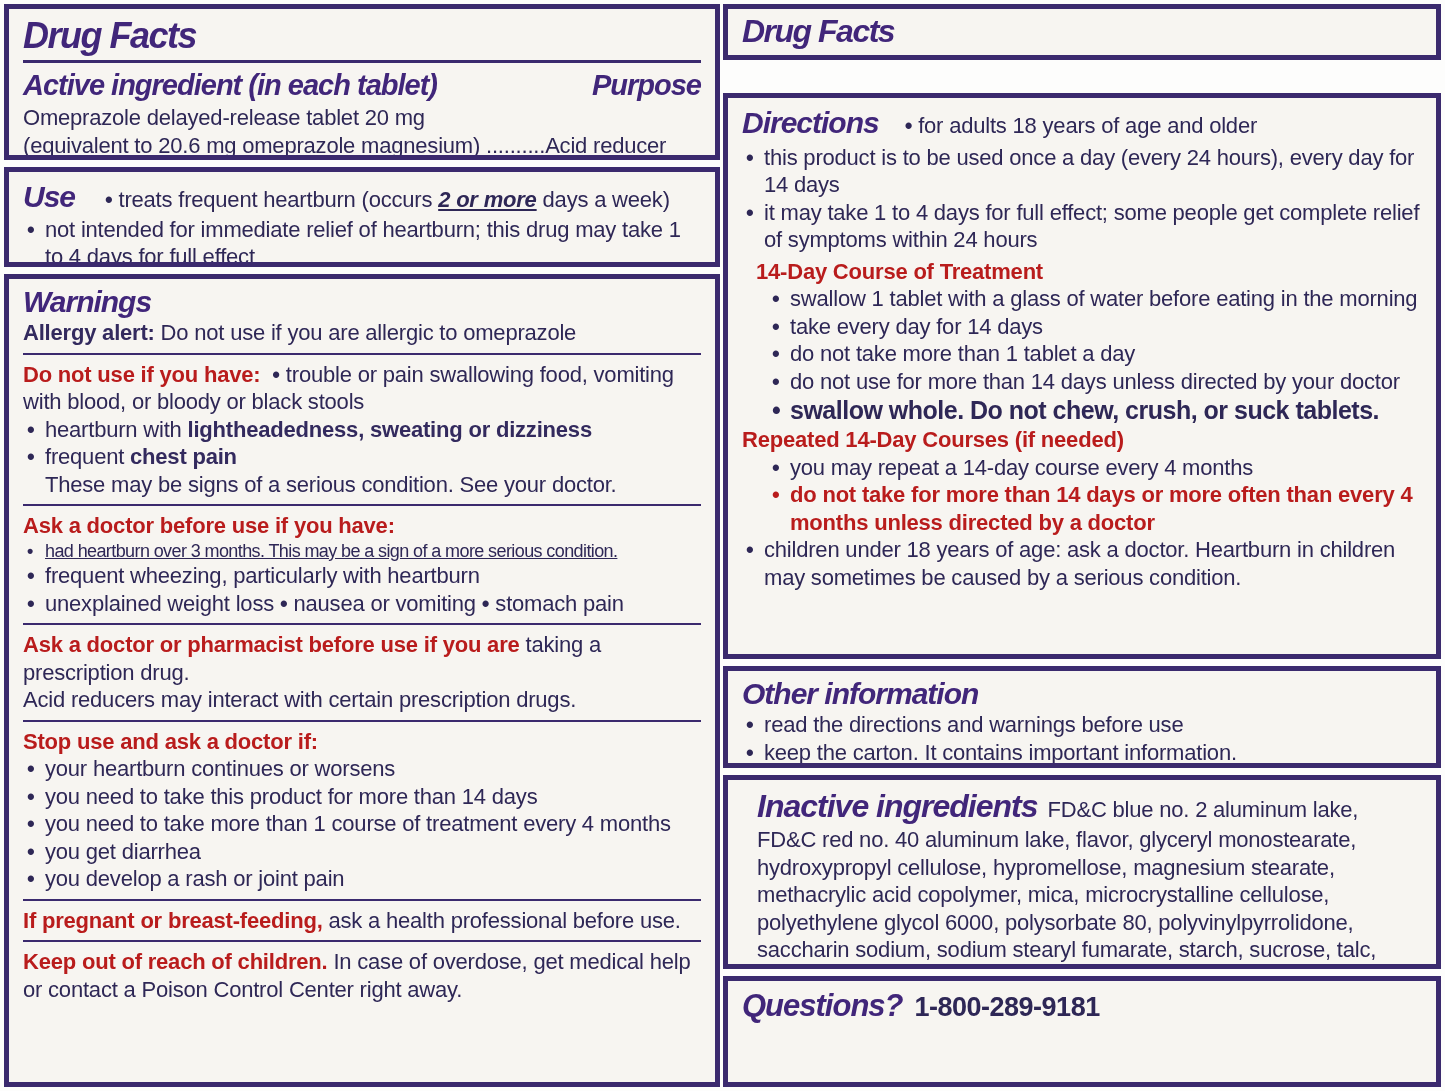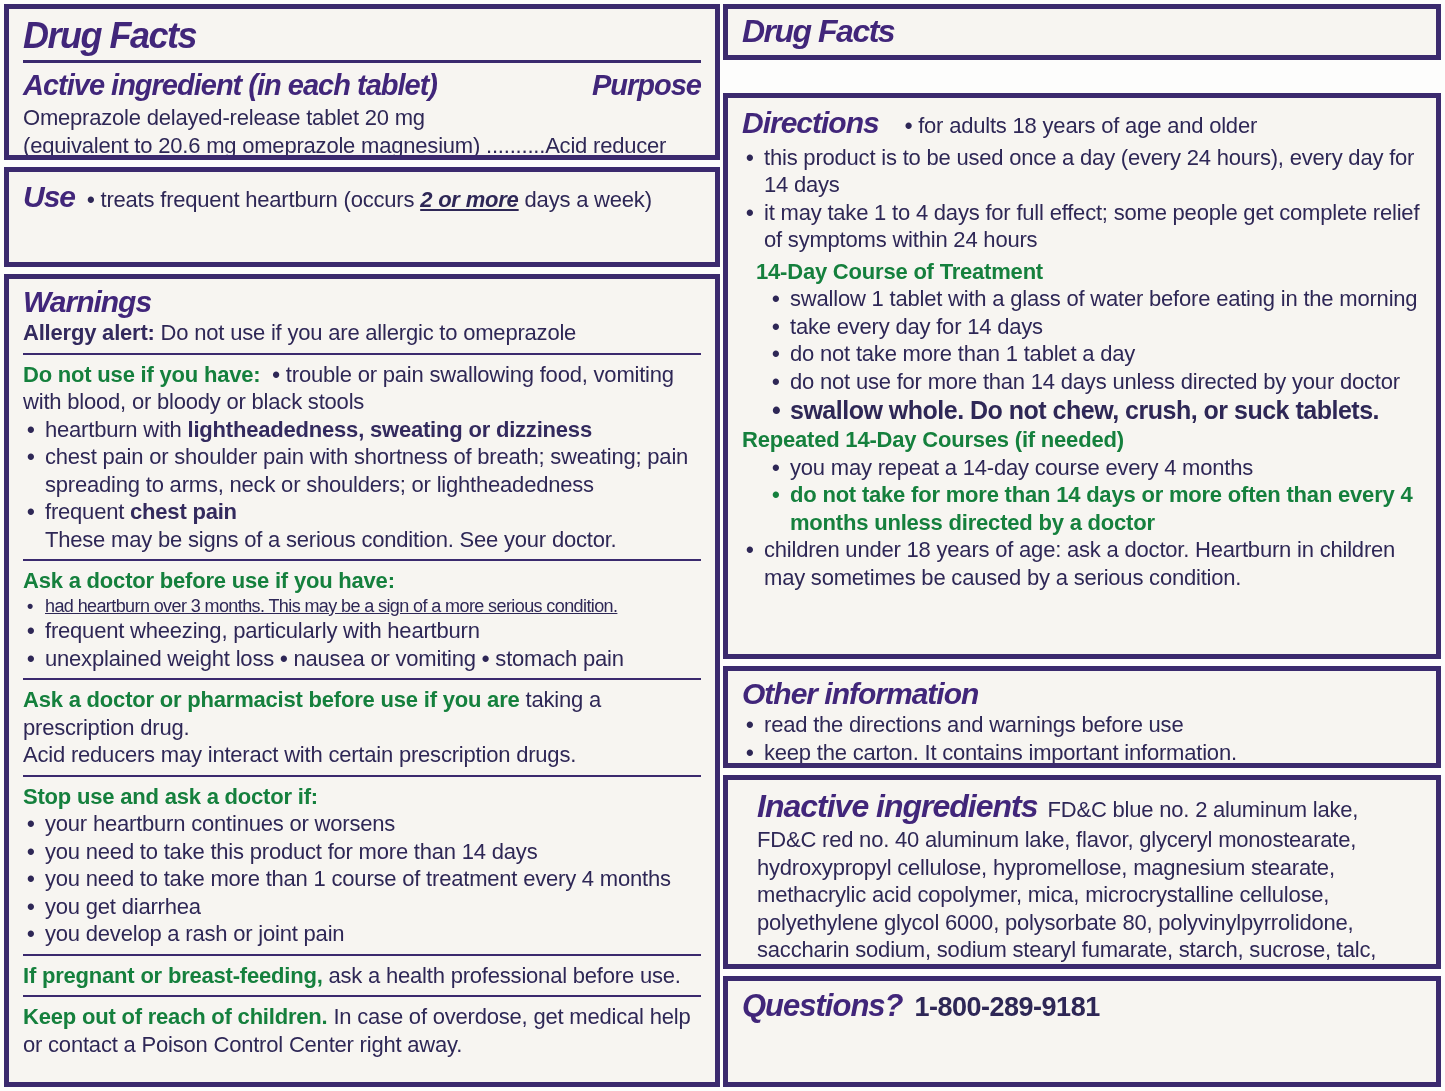--- a/index.html
+++ b/index.html
@@ -34,29 +34,29 @@
     line-height:1.15;
   }
   .h2{
     font-size:30px;font-weight:bold;font-style:italic;
     color:var(--head);letter-spacing:-1px;
   }
   .rule{border:none;border-top:3px solid var(--purple);margin:4px 0 6px 0;}
   .divider{border:none;border-top:2.5px solid var(--purple);margin:6px 0 6px 0;}
   p, li{font-size:22px;line-height:1.25;}
   b{color:#332a5e;}
-  .sub{font-weight:bold;color:#15803d;}
+  .sub{font-weight:bold;color:#b91c1c;}
   ul{list-style:none;}
   .bullet{position:relative;padding-left:22px;}
   .bullet::before{content:"•";position:absolute;left:4px;top:0;font-weight:bold;}
   .bullet-indent{margin-left:26px;}
   .inline-bullet{font-weight:bold;padding:0 6px;}
   .note-indent{padding-left:22px;}
   .ai-row{display:flex;justify-content:space-between;align-items:baseline;}
-  .use-row .h2{text-align:right;}
+  .use-row .h2{margin-right:18px;text-align:right;}
   .em-underline{font-weight:bold;font-style:italic;text-decoration:underline;}
   .big-bold{font-size:25px;font-weight:bold;letter-spacing:-0.5px;}
   .condensed{font-size:18px;letter-spacing:-0.6px;text-decoration:underline;}
   .phone{font-size:27px;font-weight:bold;letter-spacing:-0.5px;margin-left:12px;}
   .inactive-text{display:inline;}
   .inactive-head{margin-right:10px;font-size:32px;}
   .mt2{margin-top:2px;}
   .mt4{margin-top:4px;}
 </style>
 </head>
@@ -75,32 +75,32 @@
       </div>
       <p class="mt2">Omeprazole delayed-release tablet 20 mg</p>
       <p>(equivalent to 20.6 mg omeprazole magnesium) ..........Acid reducer</p>
     </div>
 
     <div class="box" style="height:100px;">
       <p class="use-row">
         <span class="h2">Use</span>
         <span class="inline-bullet">•</span><span>treats frequent heartburn (occurs </span><span class="em-underline">2 or more</span><span> days a week)</span>
       </p>
+      <p class="bullet">not intended for immediate relief of heartburn; this drug may take 1 to 4 days for full effect</p>
     </div>
 
     <div class="box" style="flex:1;">
       <div class="h2" style="font-size:30px;">Warnings</div>
       <p><b>Allergy alert:</b><span> Do not use if you are allergic to omeprazole</span></p>
       <hr class="divider">
 
       <p><span class="sub">Do not use if you have:</span>
         <span class="inline-bullet">•</span><span>trouble or pain swallowing food, vomiting with blood, or bloody or black stools</span></p>
       <ul>
         <li class="bullet"><span>heartburn with </span><b>lightheadedness, sweating or dizziness</b></li>
-        <li class="bullet">chest pain or shoulder pain with shortness of breath; sweating; pain spreading to arms, neck or shoulders; or lightheadedness</li>
         <li class="bullet"><span>frequent </span><b>chest pain</b></li>
       </ul>
       <p class="note-indent">These may be signs of a serious condition. See your doctor.</p>
       <hr class="divider">
 
       <p class="sub">Ask a doctor before use if you have:</p>
       <ul>
         <li class="bullet condensed">had heartburn over 3 months. This may be a sign of a more serious condition.</li>
         <li class="bullet">frequent wheezing, particularly with heartburn</li>
         <li class="bullet"><span>unexplained weight loss</span><span class="inline-bullet">•</span><span>nausea or vomiting</span><span class="inline-bullet">•</span><span>stomach pain</span></li>

